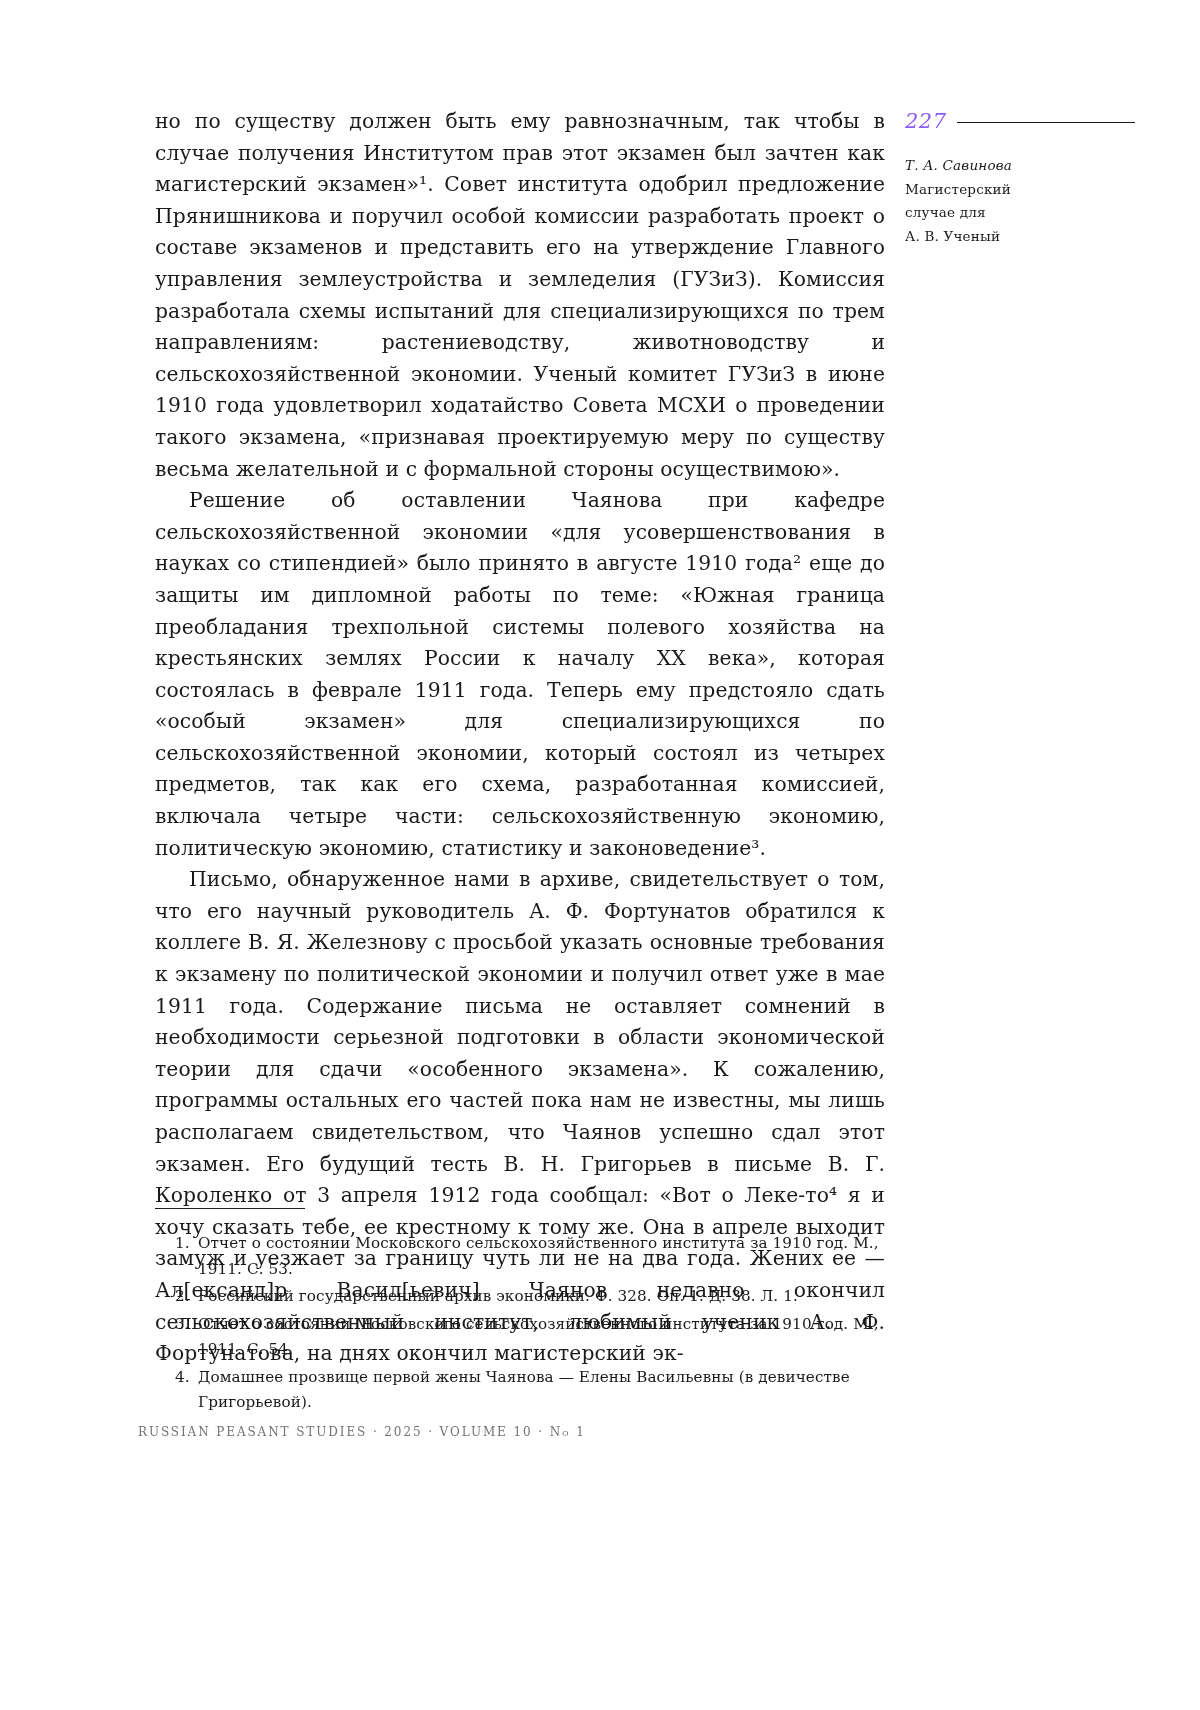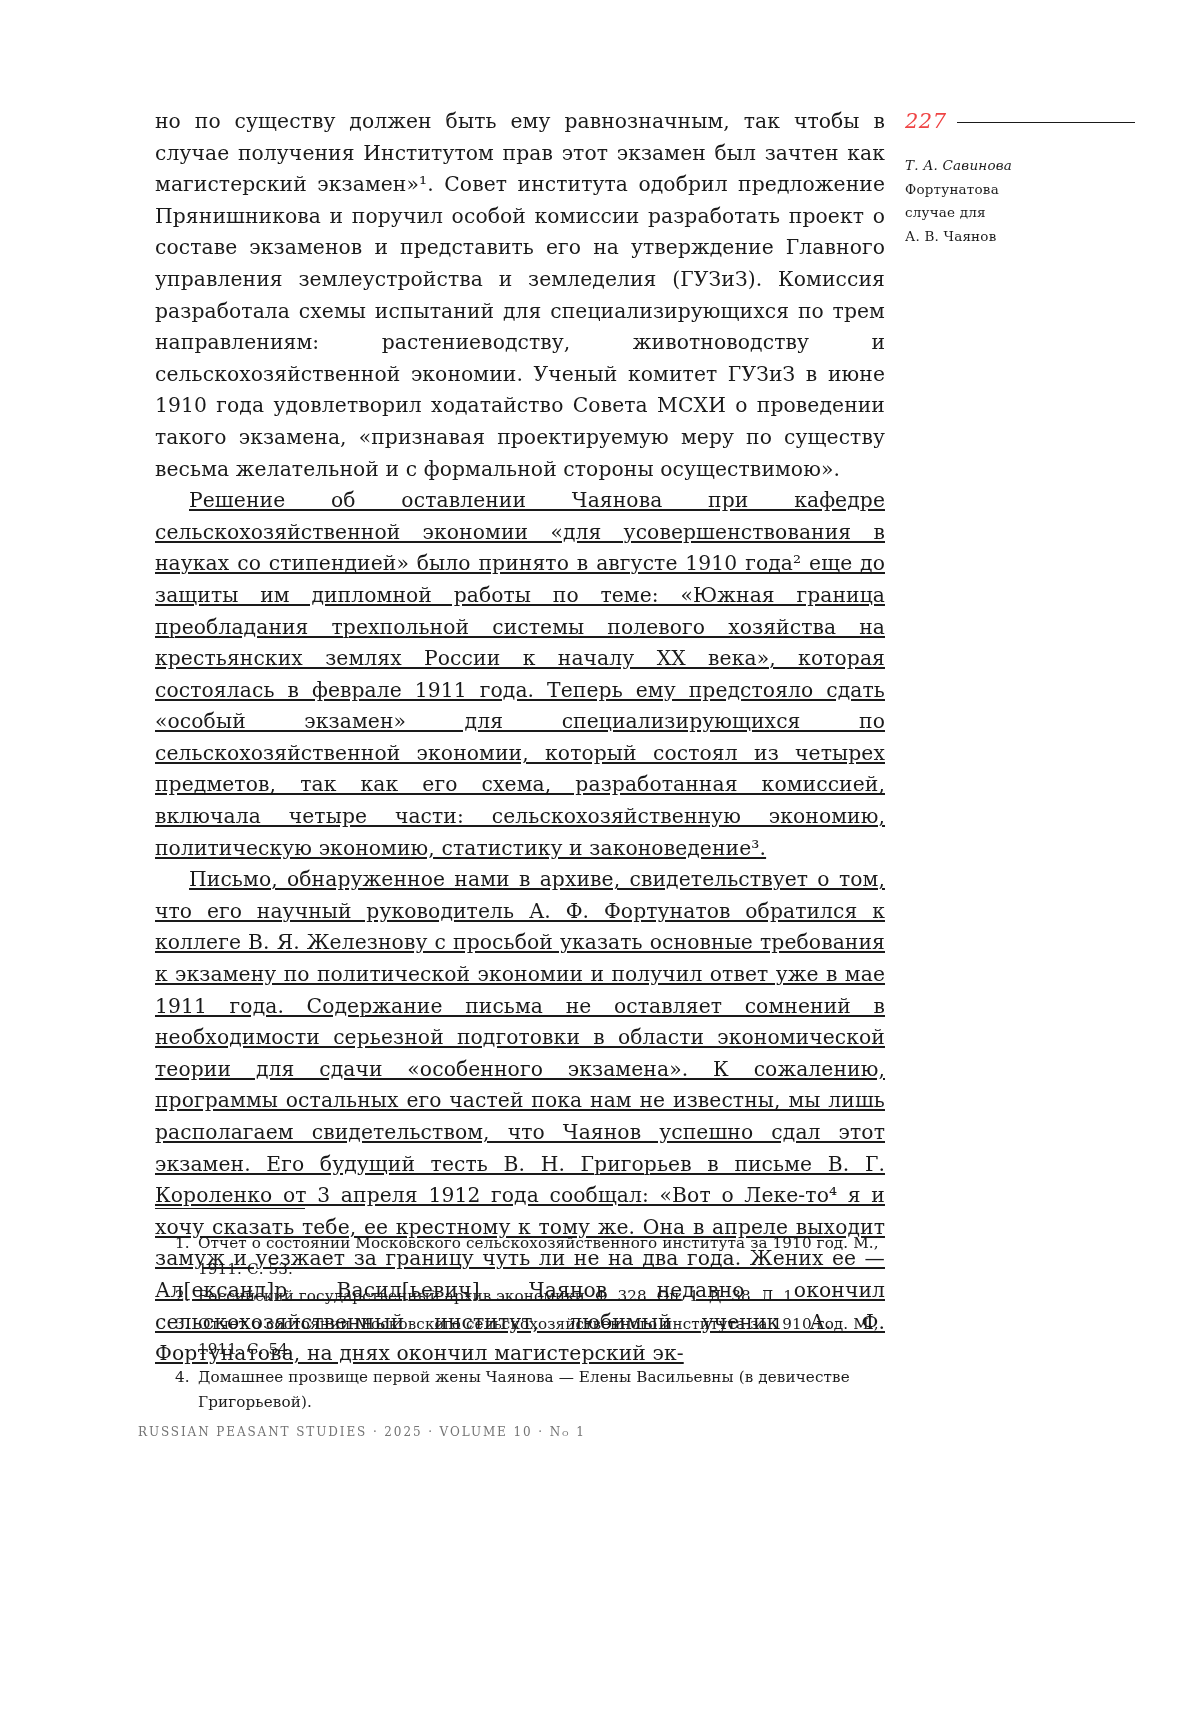--- a/index.html
+++ b/index.html
@@ -34,21 +34,21 @@
     display: flex;
     align-items: center;
     gap: 10px;
     height: 26px;
   }
   .folio {
     font-family: "DejaVu Serif", "Liberation Serif", serif;
     font-style: italic;
     font-size: 21px;
     letter-spacing: 0.5px;
-    color: #ef4444;
+    color: #8b5cf6;
     white-space: nowrap;
   }
   .folio-rule {
     flex: 1 1 auto;
     height: 1px;
     background: #1a1a1a;
     margin-top: 3px;
   }
   .margin-meta {
     margin-top: 20px;
@@ -78,21 +78,20 @@
     text-align: justify;
     text-justify: inter-word;
     hyphens: manual;
     letter-spacing: 0.1px;
   }
   p.body + p.body {
     margin-top: 0;
   }
   p.indent {
     text-indent: 34px;
-    text-decoration: underline;
   }
 
   
   .footnotes {
     position: absolute;
     left: 155px;
     top: 1208px;
     width: 730px;
   }
   .fn-rule {
@@ -139,23 +138,23 @@
 
 <div class="page">
 
   <div class="margin-block">
     <div class="folio-row">
       <span class="folio">227</span>
       <span class="folio-rule"></span>
     </div>
     <div class="margin-meta">
       <div class="author">Т. А. Савинова</div>
-      <div class="title-line">Фортунатова</div>
+      <div class="title-line">Магистерский</div>
       <div class="title-line">случае для</div>
-      <div class="title-line">А. В. Чаянов</div>
+      <div class="title-line">А. В. Ученый</div>
     </div>
   </div>
 
   <div class="textcol">
     <p class="body">но по существу должен быть ему равнозначным, так чтобы в случае получения Институтом прав этот экзамен был зачтен как магистерский экзамен»¹. Совет института одобрил предложение Прянишникова и поручил особой комиссии разработать проект о составе экзаменов и представить его на утверждение Главного управления землеустройства и земледелия (ГУЗиЗ). Комиссия разработала схемы испытаний для специализирующихся по трем направлениям: растениеводству, животноводству и сельскохозяйственной экономии. Ученый комитет ГУЗиЗ в июне 1910 года удовлетворил ходатайство Совета МСХИ о проведении такого экзамена, «признавая проектируемую меру по существу весьма желательной и с формальной стороны осуществимою».</p>
     <p class="body indent">Решение об оставлении Чаянова при кафедре сельскохозяйственной экономии «для усовершенствования в науках со стипендией» было принято в августе 1910 года² еще до защиты им дипломной работы по теме: «Южная граница преобладания трехпольной системы полевого хозяйства на крестьянских землях России к началу XX века», которая состоялась в феврале 1911 года. Теперь ему предстояло сдать «особый экзамен» для специализирующихся по сельскохозяйственной экономии, который состоял из четырех предметов, так как его схема, разработанная комиссией, включала четыре части: сельскохозяйственную экономию, политическую экономию, статистику и законоведение³.</p>
     <p class="body indent">Письмо, обнаруженное нами в архиве, свидетельствует о том, что его научный руководитель А. Ф. Фортунатов обратился к коллеге В. Я. Железнову с просьбой указать основные требования к экзамену по политической экономии и получил ответ уже в мае 1911 года. Содержание письма не оставляет сомнений в необходимости серьезной подготовки в области экономической теории для сдачи «особенного экзамена». К сожалению, программы остальных его частей пока нам не известны, мы лишь располагаем свидетельством, что Чаянов успешно сдал этот экзамен. Его будущий тесть В. Н. Григорьев в письме В. Г. Короленко от 3 апреля 1912 года сообщал: «Вот о Леке-то⁴ я и хочу сказать тебе, ее крестному к тому же. Она в апреле выходит замуж и уезжает за границу чуть ли не на два года. Жених ее — Ал[ександ]р Васил[ьевич] Чаянов недавно окончил сельскохозяйственный институт, любимый ученик А. Ф. Фортунатова, на днях окончил магистерский эк-</p>
   </div>
 
   <div class="footnotes">

